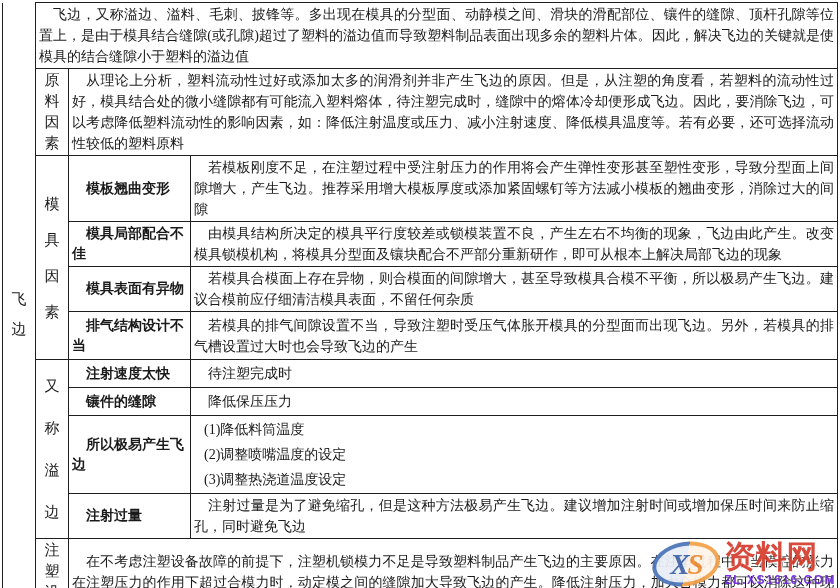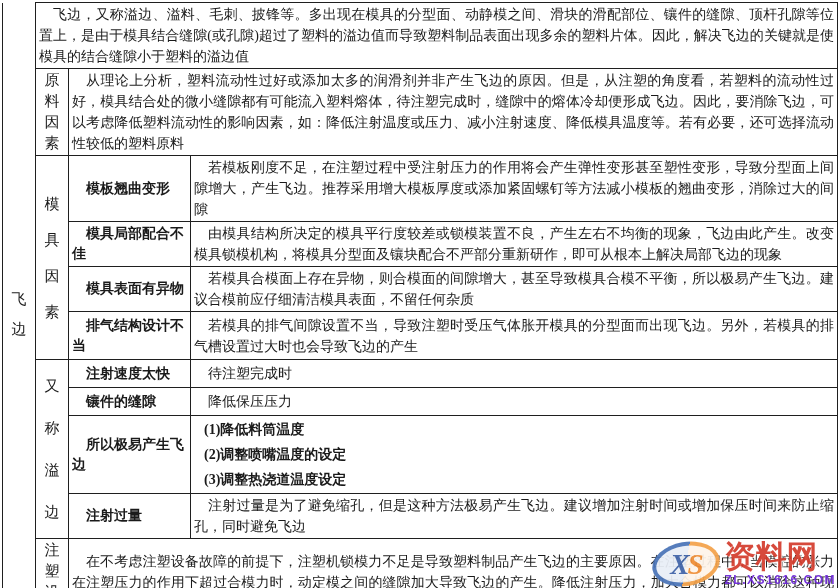--- a/index.html
+++ b/index.html
@@ -41,21 +41,21 @@
   .v-loose{ line-height: 42px; }
 
   .para {
     margin: 0;
     line-height: 21px;
     text-indent: 1em;
     text-align: justify;
   }
   td.label-cell .para { line-height: 20px; text-align: left; font-weight: bold; }
   .prewrap { white-space: pre-line; line-height: 25px; }
-  .no-indent { text-indent: 0; padding-left: 10px; font-weight: bold; }
+  .no-indent { text-indent: 0; padding-left: 10px; }
 
   
   .watermark {
     position: absolute;
     right: 4px; bottom: 4px;
     display: flex;
     align-items: center;
     opacity: 0.93;
     z-index: 5;
   }

